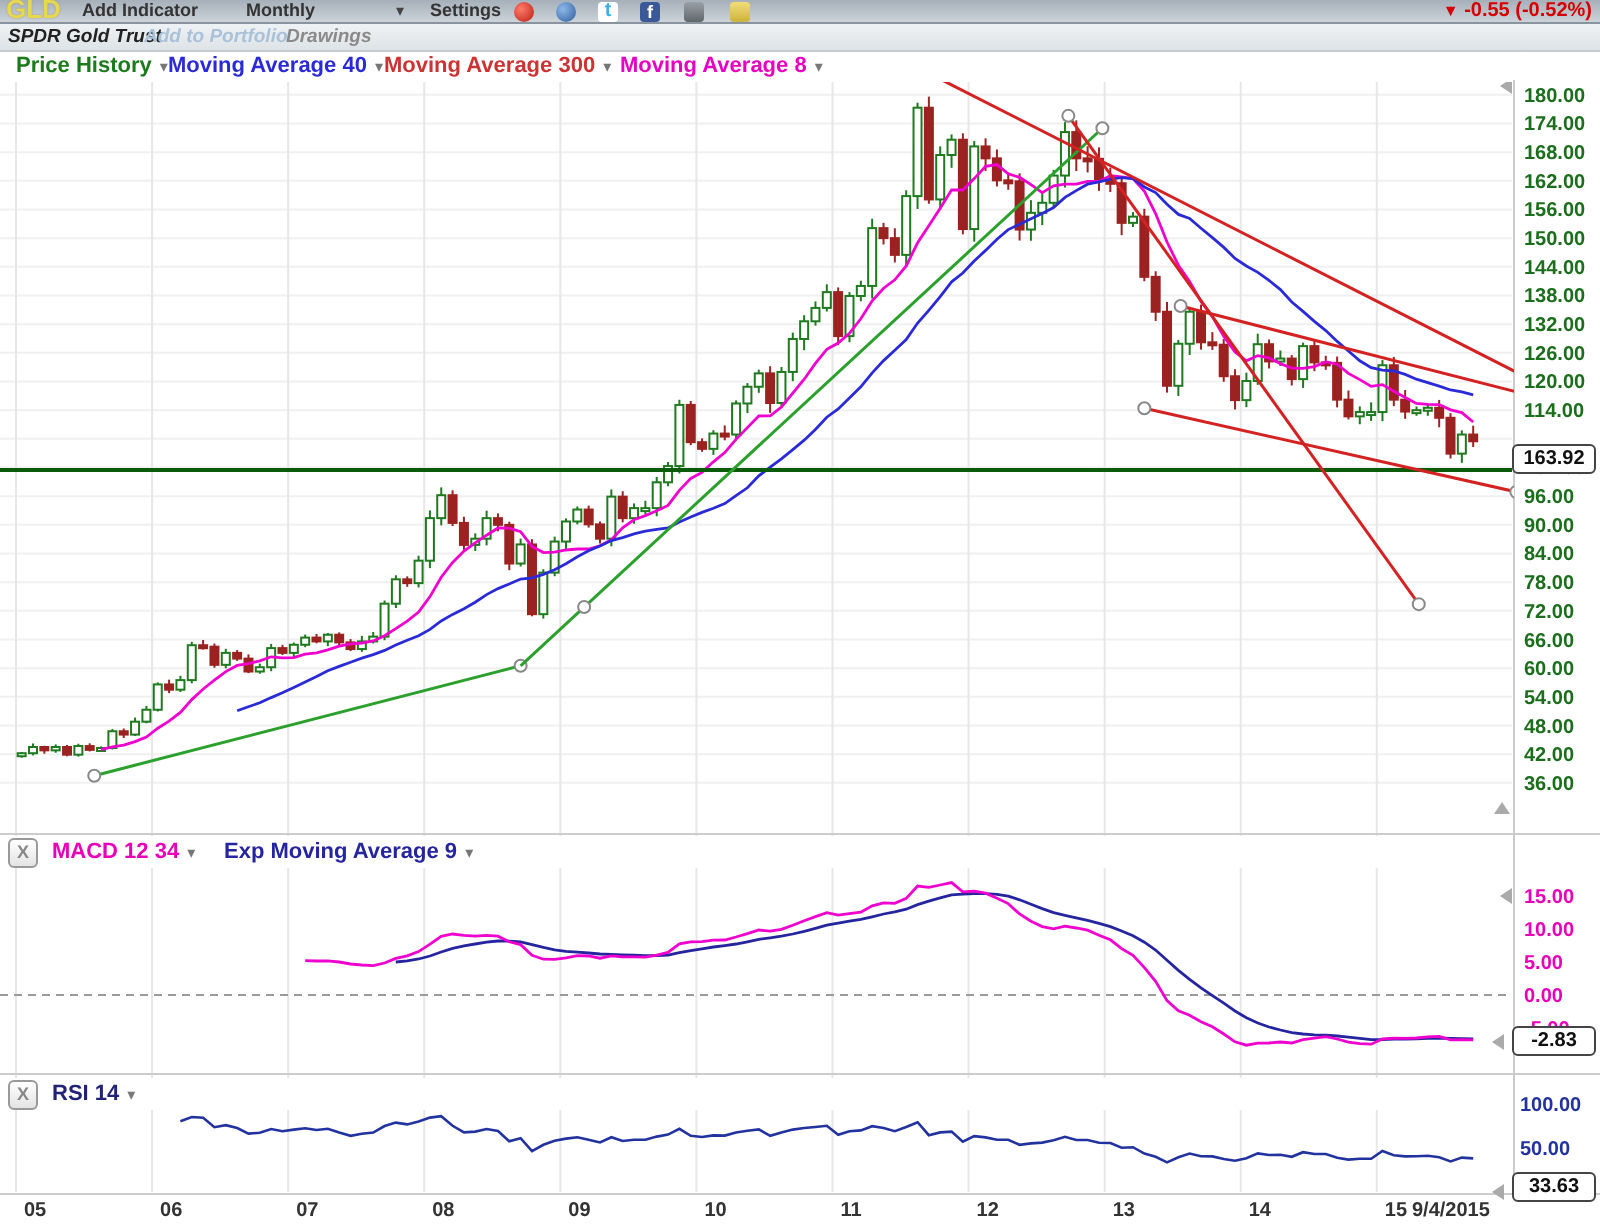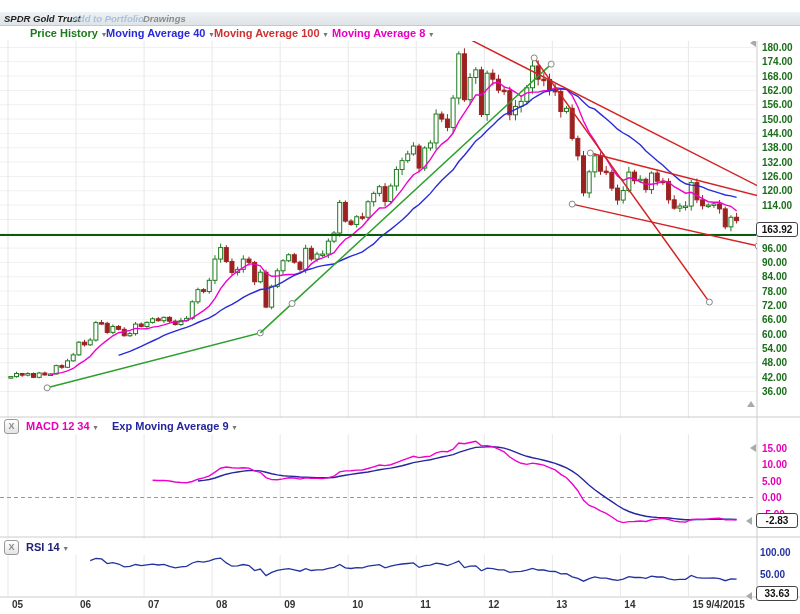--- a/index.html
+++ b/index.html
@@ -21,21 +21,21 @@
   .tb-change{position:absolute;right:4px;top:0;height:11px;line-height:11px;font-size:10px;font-weight:bold;color:#d40000;white-space:nowrap;}
   .tb-change .arrow{font-size:8px;}
   
   .titlebar{position:absolute;left:0;top:12px;width:800px;height:13px;
             background:linear-gradient(#eff2f4,#dee3e7);border-bottom:1px solid #c4cacf;z-index:5;font-style:italic;}
   .ti{position:absolute;top:0;height:13px;line-height:13px;font-size:9.5px;white-space:nowrap;}
   .ti-symbol{left:4px;font-weight:bold;color:#222;}
   .ti-port{left:72px;color:#a9c2da;font-weight:bold;}
   .ti-draw{left:143px;color:#8a8a8a;font-weight:bold;}
   
-  .legendrow{position:absolute;left:0;top:26px;width:756px;height:15px;background:#fff;z-index:4;margin-left:22px;}
+  .legendrow{position:absolute;left:0;top:26px;width:756px;height:15px;background:#fff;z-index:4;}
   .lg{position:absolute;top:0;height:15px;line-height:15px;font-size:11px;font-weight:bold;white-space:nowrap;cursor:pointer;}
   .lg .caret{color:#777;font-size:8px;margin-left:4px;font-weight:normal;}
   .lg-ph{left:8px;color:#1b7a1b;}
   .lg-ma20{left:84px;color:#2a2ad8;}
   .lg-ma200{left:192px;color:#c33;}
   .lg-ma8{left:310px;color:#e800c2;}
   
   .subheader{position:absolute;left:0;width:756px;height:16px;background:#fff;z-index:4;}
   .sh-macd{top:418px;}
   .sh-rsi{top:539px;}
@@ -439,31 +439,45 @@
         <text x="706" y="608" fill="#333">9/4/2015</text>
       </g>
       <polygon points="756,39 750,43 756,47" fill="#aaa"></polygon>
       <polygon points="747,407 755,407 751,401" fill="#aaa"></polygon>
       <polygon points="756,444 750,448 756,452" fill="#aaa"></polygon>
       <polygon points="752,517 746,521 752,525" fill="#aaa"></polygon>
       <polygon points="756,547 750,551 756,555" fill="#aaa"></polygon>
       <polygon points="752,592 746,596 752,600" fill="#aaa"></polygon>
     </svg>
 
+  <div class="toolbar">
+    <span class="tb-logo">GLD</span>
+    <span class="tb-text" style="left:41px">Add Indicator</span>
+    <span class="tb-text" style="left:123px">Monthly</span>
+    <span class="tb-caret" style="left:198px">▾</span>
+    <span class="tb-text" style="left:215px">Settings</span>
+    <span class="tb-icon ic-clock"></span>
+    <span class="tb-icon ic-globe"></span>
+    <span class="tb-icon ic-twitter">t</span>
+    <span class="tb-icon ic-facebook">f</span>
+    <span class="tb-icon ic-camera"></span>
+    <span class="tb-icon ic-folder"></span>
+    <span class="tb-change"><span class="arrow">▼</span> <span>-0.55 (-0.52%)</span></span>
+  </div>
 
   <div class="titlebar">
     <span class="ti ti-symbol">SPDR Gold Trust</span>
     <span class="ti ti-port">Add to Portfolio</span>
     <span class="ti ti-draw">Drawings</span>
   </div>
 
   <div class="legendrow">
     <span class="lg lg-ph"><span>Price History</span><span class="caret">▾</span></span>
     <span class="lg lg-ma20"><span>Moving Average 40</span><span class="caret">▾</span></span>
-    <span class="lg lg-ma200"><span>Moving Average 100</span><span class="caret">▾</span></span>
+    <span class="lg lg-ma200"><span>Moving Average 300</span><span class="caret">▾</span></span>
     <span class="lg lg-ma8"><span>Moving Average 8</span><span class="caret">▾</span></span>
   </div>
 
   <div class="subheader sh-macd">
     <span class="xbtn">X</span>
     <span class="sh-lab l1"><span>MACD 12 34</span><span class="caret">▾</span></span>
     <span class="sh-lab l2"><span>Exp Moving Average 9</span><span class="caret">▾</span></span>
   </div>
 
   <div class="subheader sh-rsi">

